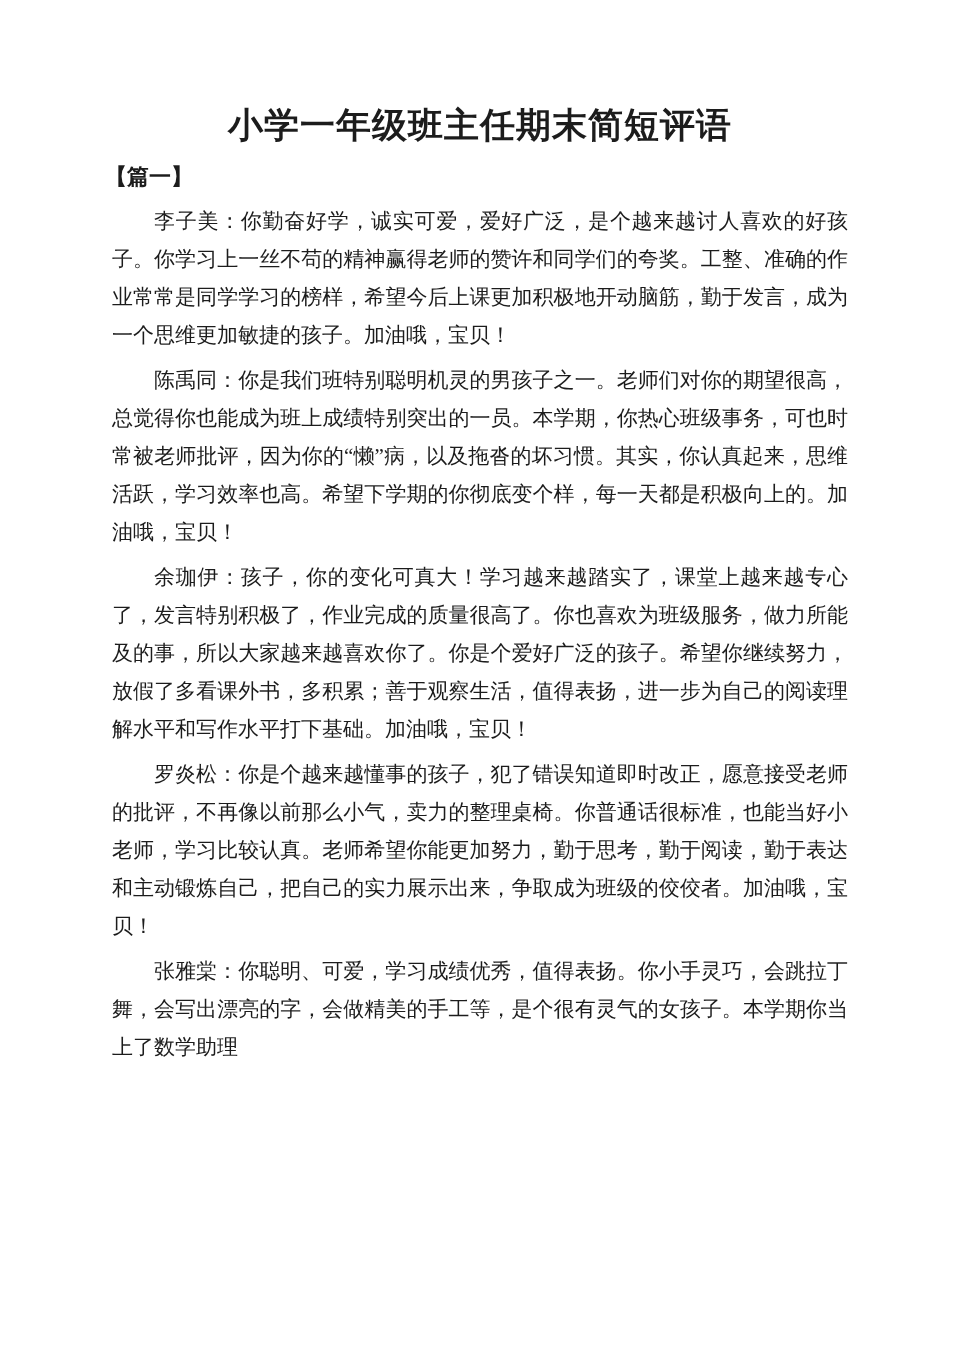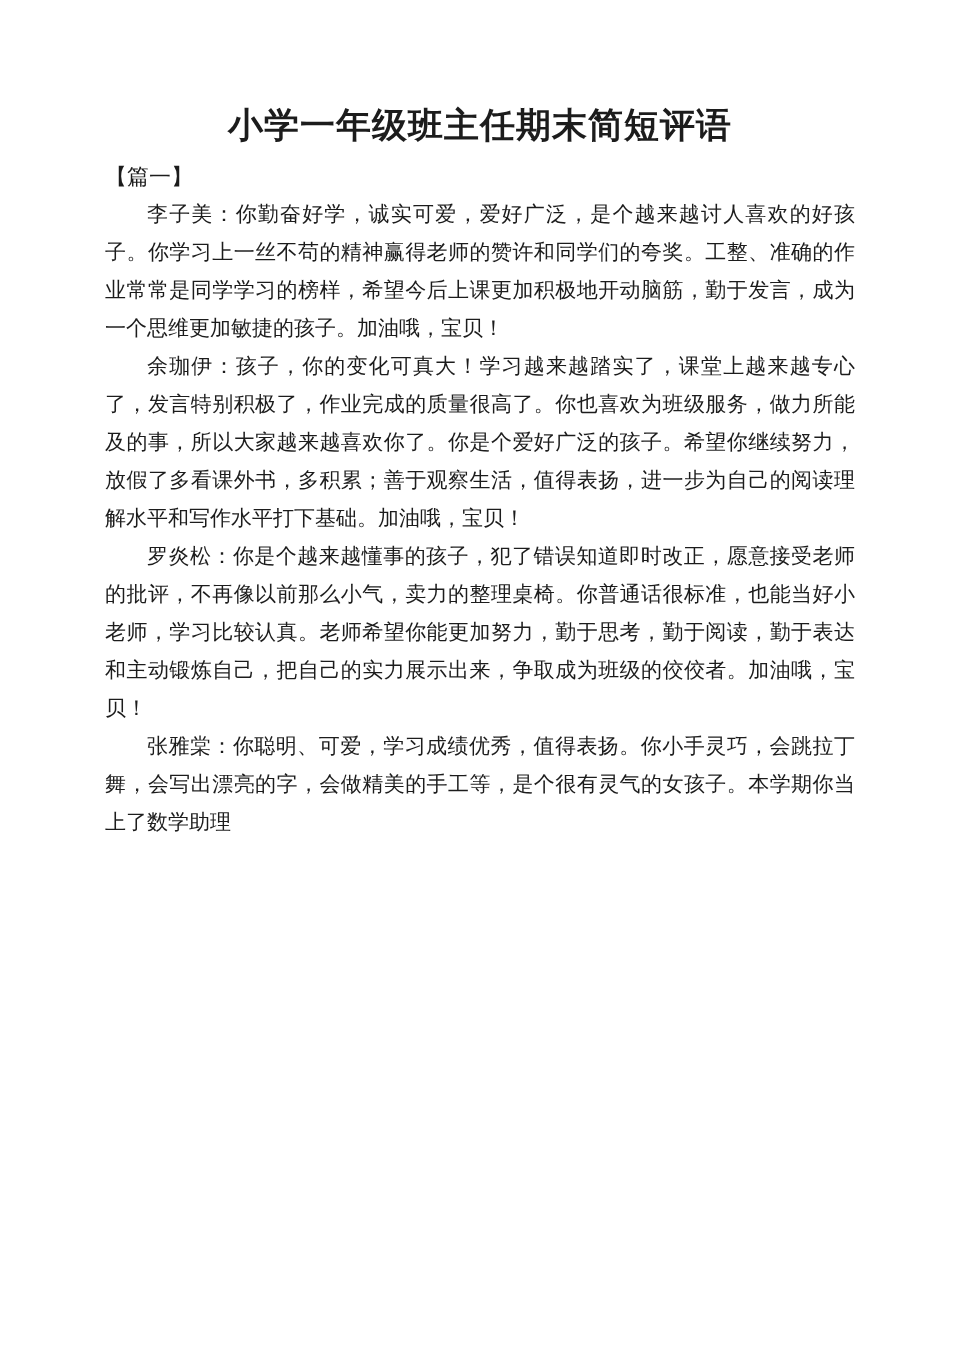--- a/index.html
+++ b/index.html
@@ -25,25 +25,25 @@
     line-height: 47px;
     font-weight: bold;
     text-align: center;
     letter-spacing: 1px;
     white-space: nowrap;
   }
   .section-label {
     margin: 0;
     font-size: 22px;
     line-height: 37px;
-    font-weight: normal;
+    font-weight: bold;
     text-align: left;
   }
   .para {
-    margin: 0;
+    margin: 7px;
     font-size: 21px;
     line-height: 38px;
     text-align: justify;
     text-justify: inter-ideograph;
     text-indent: 2em;
     word-break: break-all;
   }
   .page-number {
     position: absolute;
     top: 1255px;
@@ -56,18 +56,19 @@
   }
 </style>
 </head>
 <body>
 
 <div class="page">
   <div class="content">
     <h1 class="doc-title">小学一年级班主任期末简短评语</h1>
     <div class="section-label">【篇一】</div>
     <p class="para">李子美：你勤奋好学，诚实可爱，爱好广泛，是个越来越讨人喜欢的好孩子。你学习上一丝不苟的精神赢得老师的赞许和同学们的夸奖。工整、准确的作业常常是同学学习的榜样，希望今后上课更加积极地开动脑筋，勤于发言，成为一个思维更加敏捷的孩子。加油哦，宝贝！</p>
+    <p class="para">陈禹同：你是我们班特别聪明机灵的男孩子之一。老师们对你的期望很高，总觉得你也能成为班上成绩特别突出的一员。本学期，你热心班级事务，可也时常被老师批评，因为你的“懒”病，以及拖沓的坏习惯。其实，你认真起来，思维活跃，学习效率也高。希望下学期的你彻底变个样，每一天都是积极向上的。加油哦，宝贝！</p>
     <p class="para">余珈伊：孩子，你的变化可真大！学习越来越踏实了，课堂上越来越专心了，发言特别积极了，作业完成的质量很高了。你也喜欢为班级服务，做力所能及的事，所以大家越来越喜欢你了。你是个爱好广泛的孩子。希望你继续努力，放假了多看课外书，多积累；善于观察生活，值得表扬，进一步为自己的阅读理解水平和写作水平打下基础。加油哦，宝贝！</p>
     <p class="para">罗炎松：你是个越来越懂事的孩子，犯了错误知道即时改正，愿意接受老师的批评，不再像以前那么小气，卖力的整理桌椅。你普通话很标准，也能当好小老师，学习比较认真。老师希望你能更加努力，勤于思考，勤于阅读，勤于表达和主动锻炼自己，把自己的实力展示出来，争取成为班级的佼佼者。加油哦，宝贝！</p>
     <p class="para">张雅棠：你聪明、可爱，学习成绩优秀，值得表扬。你小手灵巧，会跳拉丁舞，会写出漂亮的字，会做精美的手工等，是个很有灵气的女孩子。本学期你当上了数学助理</p>
   </div>
   <div class="page-number">1</div>
 </div>
 
 </body></html>

